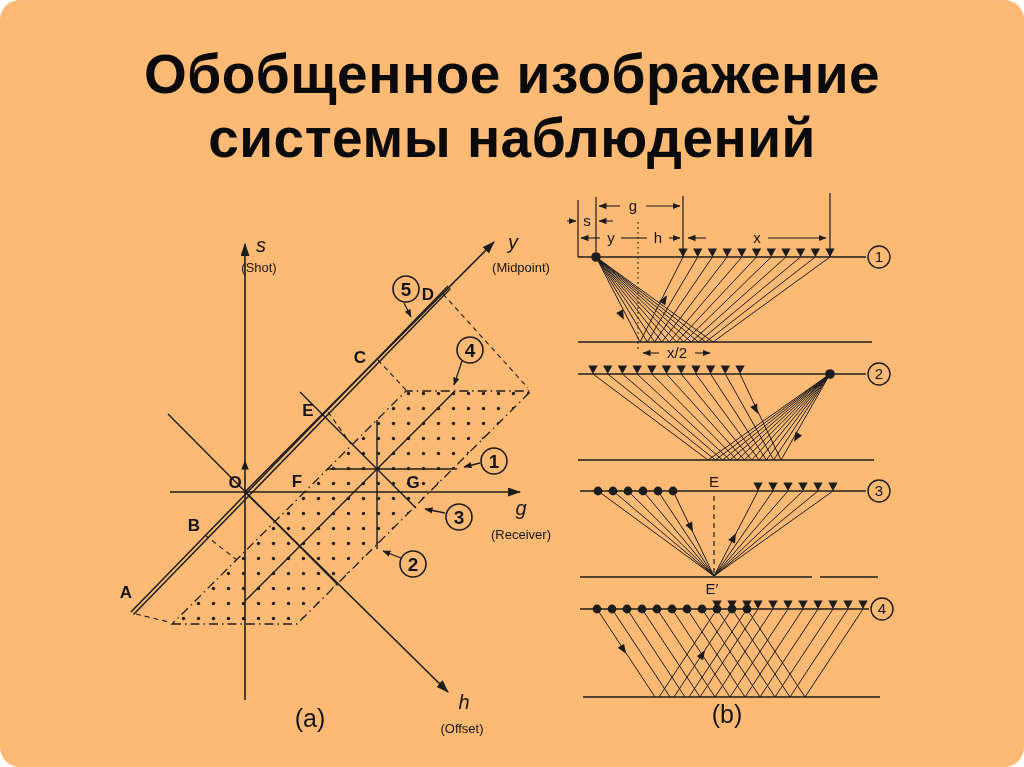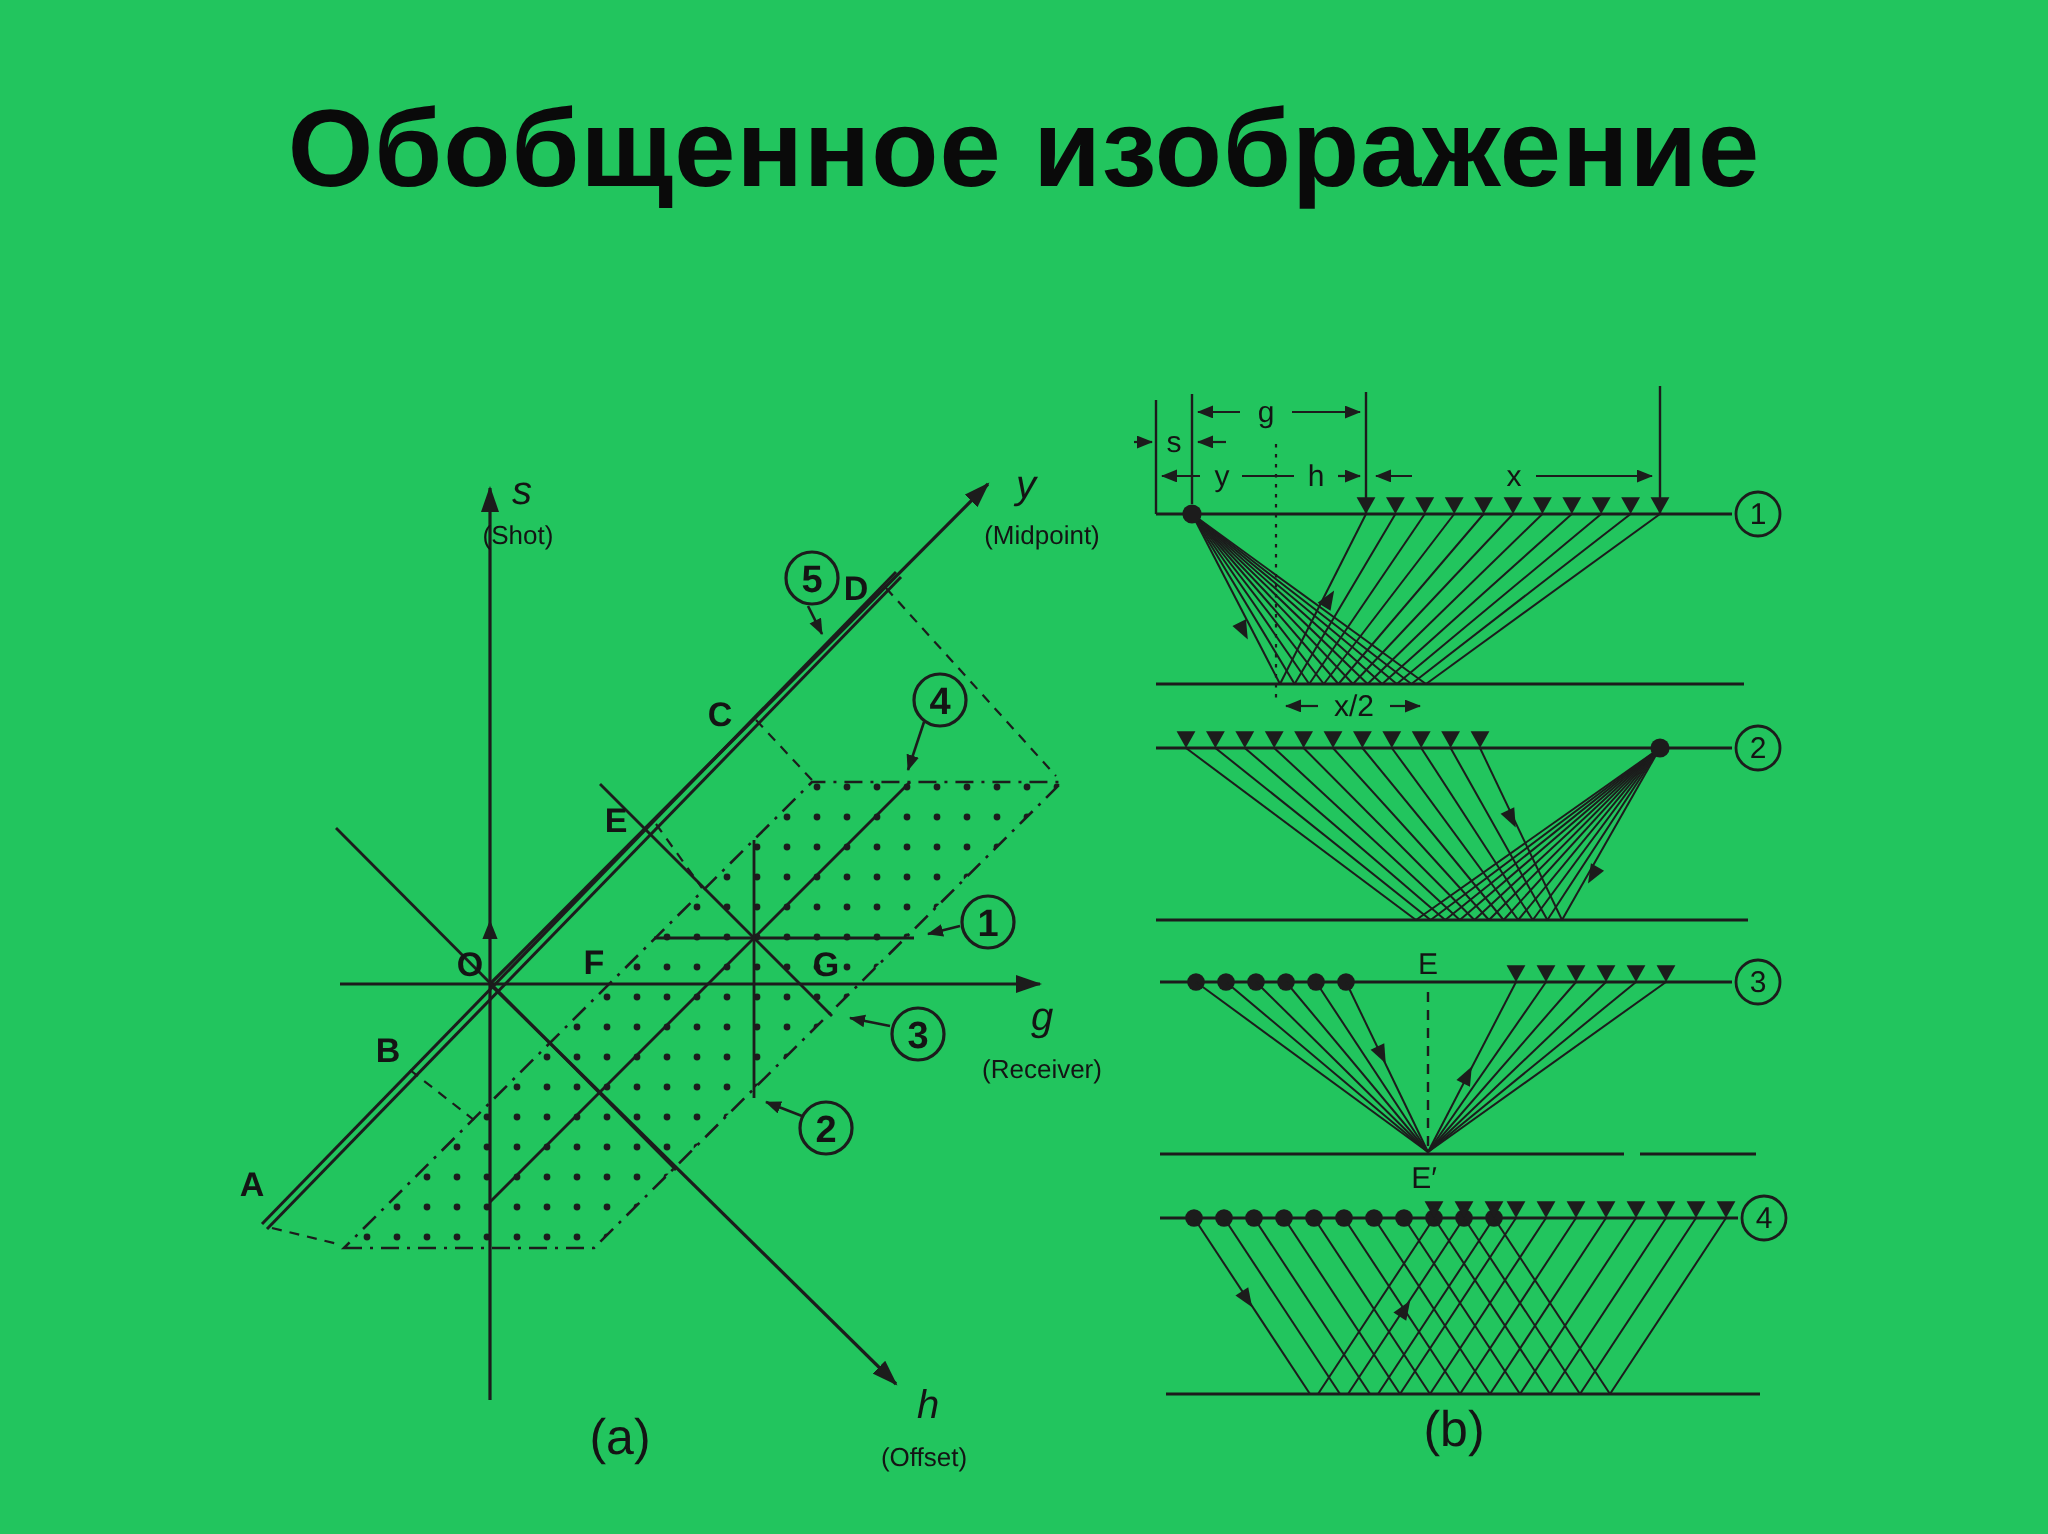--- a/index.html
+++ b/index.html
@@ -1,36 +1,37 @@
 <!DOCTYPE html>
 <html><head>
 <meta charset="utf-8">
 <style>
   html,body{margin:0;padding:0;background:#ffffff;}
-  .slide{position:relative;width:1024px;height:767px;background:#22c55e;overflow:hidden;
-         font-family:"Liberation Sans", sans-serif;}
+  .slide{position:relative;width:1024px;height:767px;background:#fdba74;overflow:hidden;
+         font-family:"Liberation Sans", sans-serif;border-radius:20px;}
   .title{position:absolute;left:0;right:0;top:42px;text-align:center;
          font-size:55px;line-height:64px;font-weight:700;color:#0a0a0a;letter-spacing:.5px;}
   svg{position:absolute;left:0;top:0;}
   svg text{fill:#141414;}
   .lbl{font-size:17px;font-weight:700;}
   .ax{font-size:20px;font-style:italic;}
   .sub{font-size:13px;}
   .dim{font-size:15px;}
   .cnA{font-size:19px;font-weight:700;}
   .cnB{font-size:15px;}
   .cap{font-size:25px;}
 </style>
 </head>
 <body>
 
 <div class="slide">
 
   <div class="title">
     <div>Обобщенное изображение</div>
+    <div>системы наблюдений</div>
   </div>
 
   <svg viewBox="0 0 1024 767" width="1024" height="767">
     <defs>
       <pattern id="dotfill" width="15" height="15" patternUnits="userSpaceOnUse">
         <circle cx="3.5" cy="3.5" r="1.7" fill="#1c1c1c"></circle>
       </pattern>
       <marker id="axArr" markerWidth="14" markerHeight="10" refX="12" refY="4.5" orient="auto" markerUnits="userSpaceOnUse">
         <path d="M0,0 L13,4.5 L0,9 Z" fill="#1c1c1c"></path>
       </marker>

